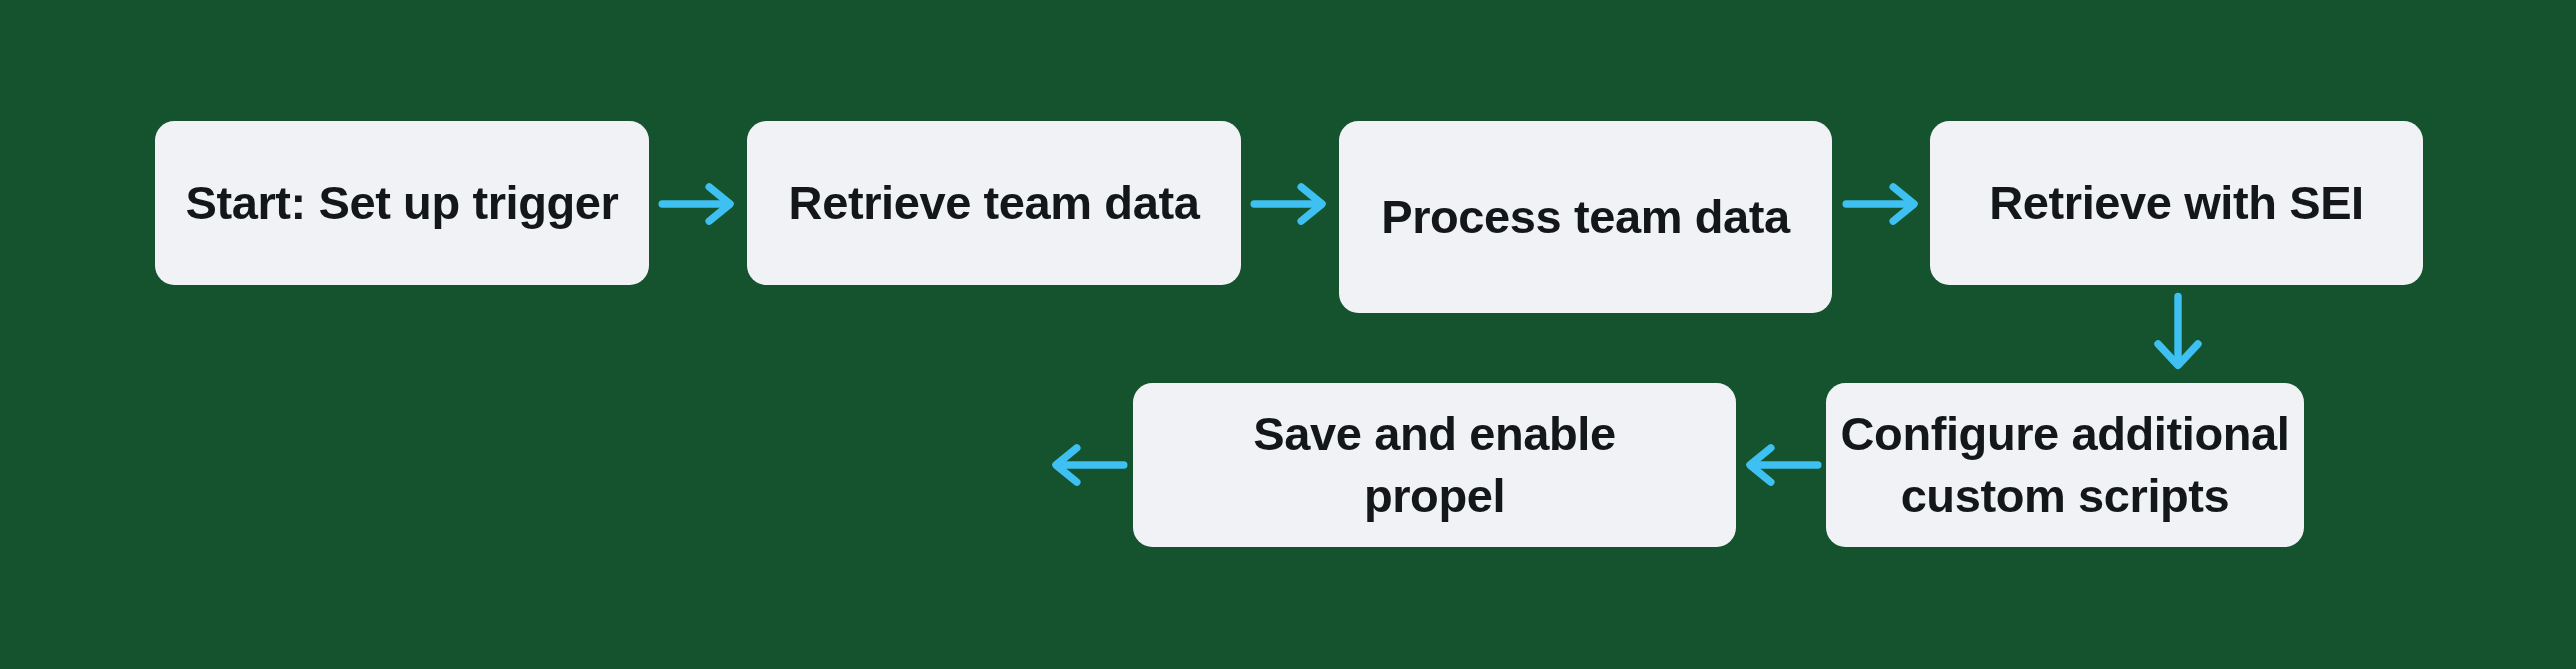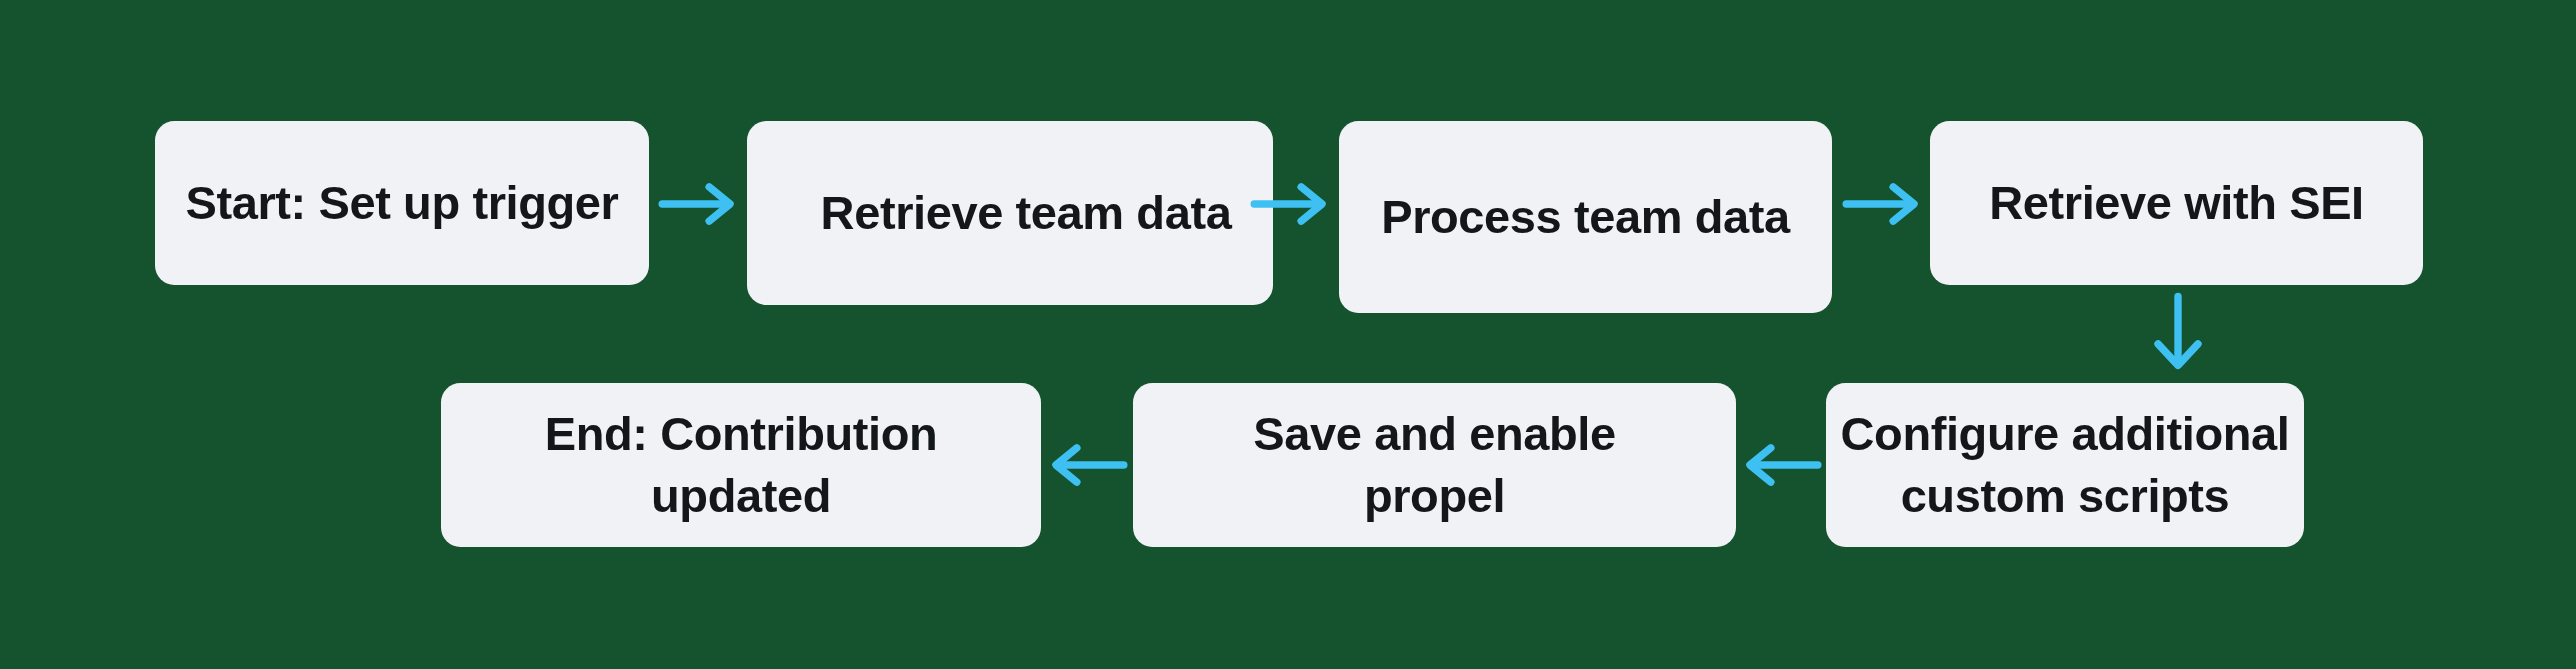--- a/index.html
+++ b/index.html
@@ -27,21 +27,21 @@
     font-size: 47px;
     line-height: 1.32;
     letter-spacing: -0.4px;
     white-space: pre-line;
   }
   .edge { position: absolute; }
   .edge svg { display: block; }
 
   
   .n-start     { left: 155px;  top: 121px; width: 494px; height: 164px; }
-  .n-retrieve  { left: 747px; top: 121px; width: 494px; height: 184px; padding-left: 32px; }
+  .n-retrieve  { left: 747px; top: 121px; width: 494px; height: 164px; }
   .n-process   { left: 1339px; top: 121px; width: 493px; height: 192px; }
   .n-integrate { left: 1930px; top: 121px; width: 493px; height: 164px; }
   .n-configure { left: 1826px; top: 383px; width: 478px; height: 164px; }
   .n-save      { left: 1133px; top: 383px; width: 603px; height: 164px; }
   .n-end       { left: 441px;  top: 383px; width: 600px; height: 164px; }
 
   
   .e-1 { left: 657px;  top: 180px; }
   .e-2 { left: 1249px; top: 180px; }
   .e-3 { left: 1841px; top: 180px; }
@@ -75,24 +75,20 @@
     <span>Retrieve with SEI</span>
   </div>
   <div class="node n-configure">
     <span>Configure additional
 custom scripts</span>
   </div>
   <div class="node n-save">
     <span>Save and enable
 propel</span>
   </div>
-  <div class="node n-end">
-    <span>End: Contribution
-updated</span>
-  </div>
 
   <div class="edge e-1">
     <svg width="82" height="48" viewBox="0 0 110 64">
       <line class="arrow-stroke" x1="7" y1="32" x2="96" y2="32"></line>
       <polyline class="arrow-stroke" points="70,9 98,32 70,55"></polyline>
     </svg>
   </div>
   <div class="edge e-2">
     <svg width="82" height="48" viewBox="0 0 110 64">
       <line class="arrow-stroke" x1="7" y1="32" x2="96" y2="32"></line>

